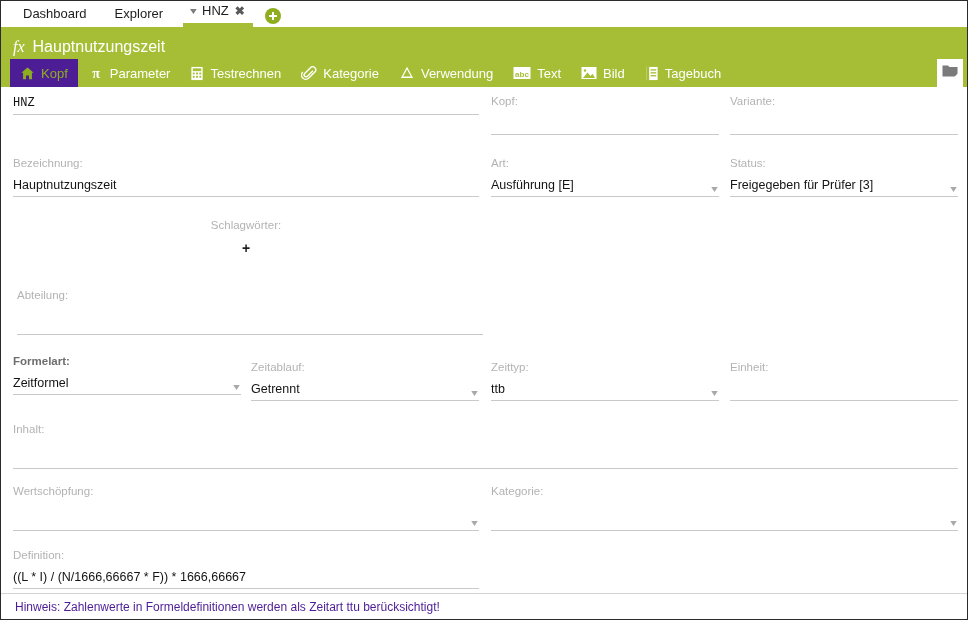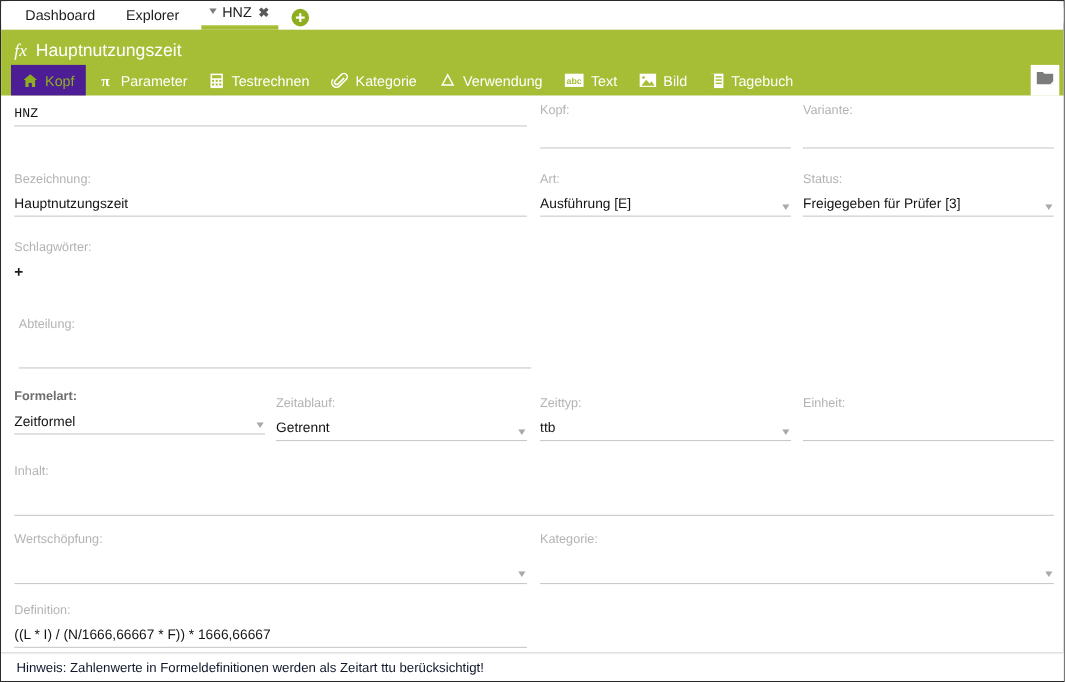--- a/index.html
+++ b/index.html
@@ -218,21 +218,21 @@
     height: 26px;
     border-top: 1px solid #d4d4d4;
     background: #ffffff;
     display: flex;
     align-items: center;
     padding-left: 14px;
     box-sizing: border-box;
   }
   .note-text {
     font-size: 12px;
-    color: #0f172a;
+    color: #4c1d95;
     line-height: 14px;
     white-space: nowrap;
   }
 </style>
 </head>
 <body>
 
 <div id="app">
 
   <div class="topnav">
@@ -393,21 +393,21 @@
     </div>
 
     <div class="fld" style="left:729px; top:70px; width:228px;">
       <div class="fld-label">Status:</div>
       <div class="fld-ctl">
         <div class="fld-val">Freigegeben für Prüfer [3]</div>
         <span class="caret">▾</span>
       </div>
     </div>
 
-    <div class="fld" style="left:12px;  top:132px; width:466px;">
+    <div class="fld" style="left:12px;  top:132px; width:466px;text-align:center;">
       <div class="fld-label">Schlagwörter:</div>
       <div style="height:19px;">
         <span class="plus-kw">+</span>
       </div>
     </div>
 
     <div class="fld" style="left:16px;  top:202px; width:466px;">
       <div class="fld-label">Abteilung:</div>
       <div class="fld-ctl" style="height:25px;">
         <div class="fld-val"></div>

